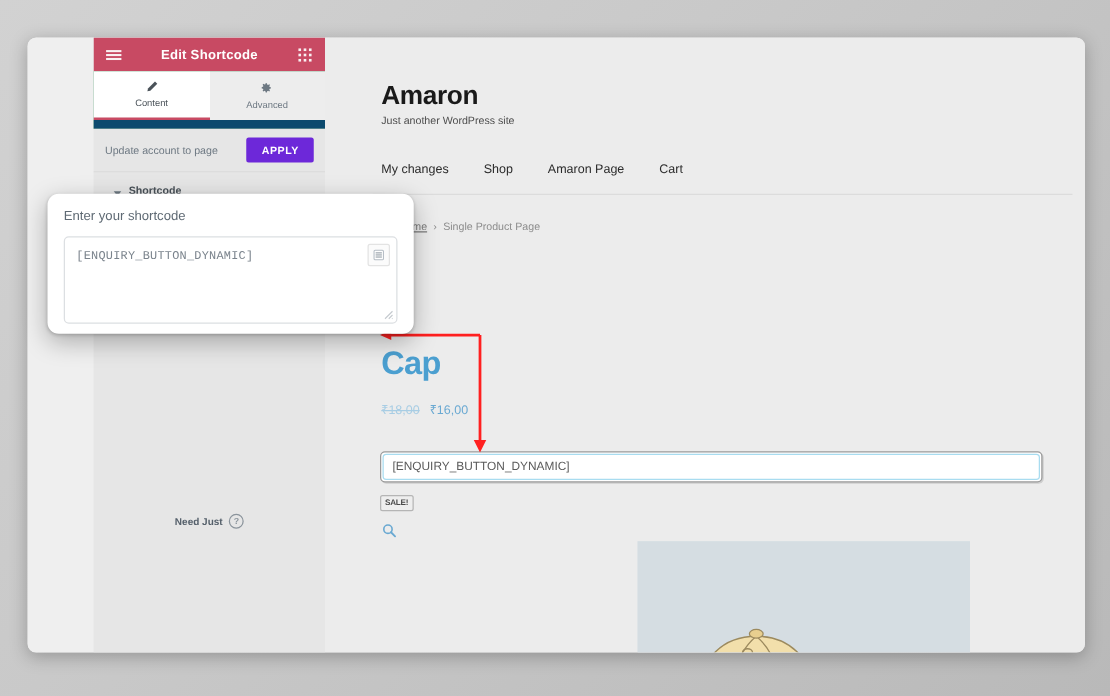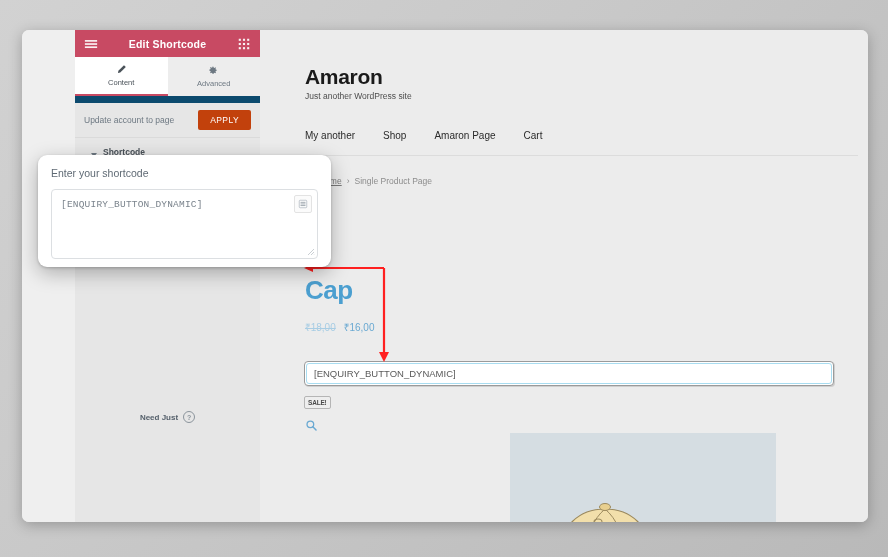--- a/index.html
+++ b/index.html
@@ -89,24 +89,24 @@
   #update-row {
     display: flex;
     align-items: center;
     justify-content: space-between;
     padding: 7px 9px;
     background: #e6e6e6;
     border-bottom: 1px solid #dadada;
   }
   #update-label { font-size: 8.5px; color: #6d7882; }
   #apply-button {
-    background: #c2410c;
+    background: #6d28d9;
     color: #fff;
     font-size: 8.5px;
-    font-weight: 400;
+    font-weight: 700;
     letter-spacing: .4px;
     padding: 5px 12px;
     border: none;
     border-radius: 2px;
     cursor: pointer;
   }
 
   
   #section-shortcode {
     display: flex;
@@ -432,21 +432,21 @@
   </div>
 
   <div id="panel-collapse">‹</div>
 
   <div id="preview">
 
     <div id="site-title">Amaron</div>
     <div id="site-tagline">Just another WordPress site</div>
 
     <div id="site-nav">
-      <a>My another</a>
+      <a>My changes</a>
       <a>Shop</a>
       <a>Amaron Page</a>
       <a>Cart</a>
     </div>
     <div id="nav-divider"></div>
 
     <div id="breadcrumb">
       <span>
         <svg class="home-ico" viewBox="0 0 16 16">
           <path d="M8 1.6L.8 7.4h1.9v6.9h4V10h2.6v4.3h4V7.4h1.9z" fill="#8c8c8c"></path>

